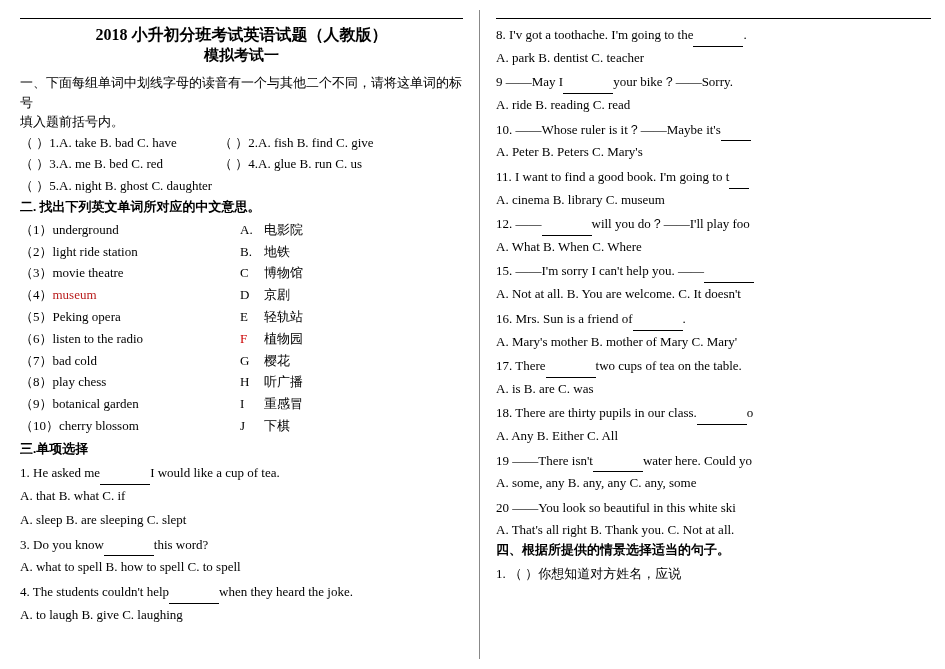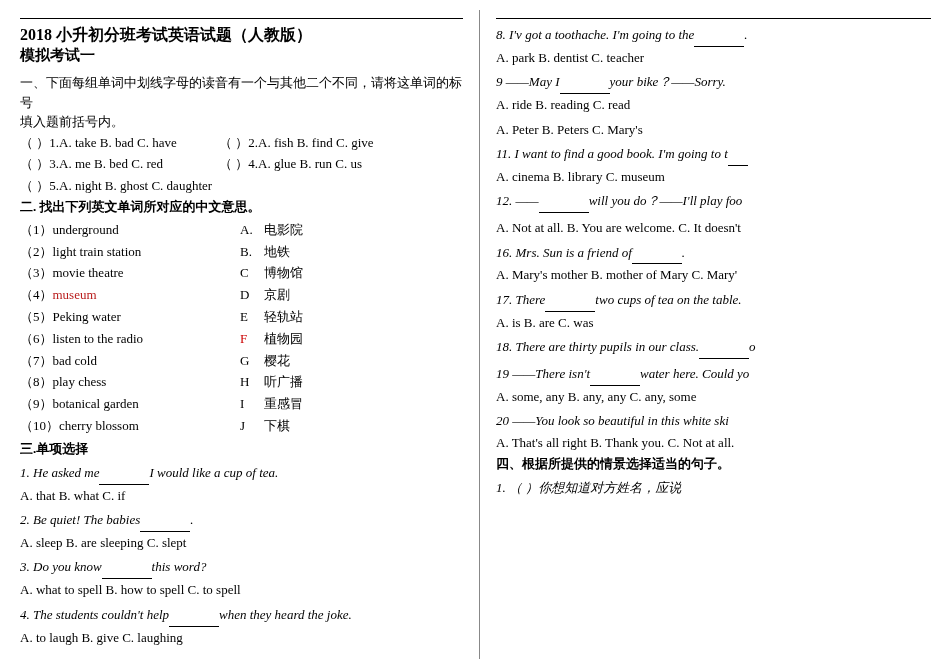--- a/index.html
+++ b/index.html
@@ -21,21 +21,21 @@
     .left-col {
       width: 480px;
       padding: 8px 16px 8px 20px;
       border-right: 1px solid #888;
     }
     .right-col {
       width: 465px;
       padding: 8px 14px 8px 16px;
     }
     .title-block {
-      text-align: left;
+      text-align: center;
       margin-bottom: 8px;
     }
     .title-main {
       font-size: 16px;
       font-weight: bold;
     }
     .title-sub {
       font-size: 15px;
       font-weight: bold;
     }
@@ -64,21 +64,20 @@
       font-size: 13px;
       line-height: 1.5;
       margin: 1px 0;
     }
     .q-block {
       margin: 5px 0 2px 0;
     }
     .q-text {
       font-size: 13px;
       line-height: 1.6;
-      font-style: italic;
     }
     .blank {
       display: inline-block;
       border-bottom: 1px solid #000;
       min-width: 50px;
     }
     hr.top-line {
       border: none;
       border-top: 1.5px solid #000;
       margin-bottom: 6px;
@@ -133,33 +132,33 @@
 
     <div class="section-title">二. 找出下列英文单词所对应的中文意思。</div>
     <div class="matching-container">
       <div class="matching-left">
         <div class="item-row">
             <span style="min-width:32px">（1）</span>
             <span>underground</span>
           </div>
         <div class="item-row">
             <span style="min-width:32px">（2）</span>
-            <span>light train station</span>
+            <span>light ride station</span>
           </div>
         <div class="item-row">
             <span style="min-width:32px">（3）</span>
             <span>movie theatre</span>
           </div>
         <div class="item-row">
             <span style="min-width:32px">（4）</span>
             <span style="color:#b91c1c">museum</span>
           </div>
         <div class="item-row">
             <span style="min-width:32px">（5）</span>
-            <span>Peking water</span>
+            <span>Peking opera</span>
           </div>
         <div class="item-row">
             <span style="min-width:32px">（6）</span>
             <span>listen to the radio</span>
           </div>
         <div class="item-row">
             <span style="min-width:32px">（7）</span>
             <span>bad cold</span>
           </div>
         <div class="item-row">
@@ -219,21 +218,20 @@
       </div>
     </div>
 
     <div class="section-title">三.单项选择</div>
     <div>
       <div class="q-block">
         <div class="q-text">1. He asked me<span class="blank">&nbsp;&nbsp;&nbsp;&nbsp;&nbsp;&nbsp;</span>I would like a cup of tea.</div>
         <div class="options-row">A. that  B. what  C. if</div>
       </div>
       <div class="q-block">
-        <div class="q-text">2. Be quiet!  The babies<span class="blank">&nbsp;&nbsp;&nbsp;&nbsp;&nbsp;&nbsp;&nbsp;&nbsp;</span>.</div>
         <div class="options-row">A. sleep  B. are sleeping  C. slept</div>
       </div>
       <div class="q-block">
         <div class="q-text">3. Do you know<span class="blank">&nbsp;&nbsp;&nbsp;&nbsp;&nbsp;&nbsp;</span>this word?</div>
         <div class="options-row">A. what to spell  B. how to spell  C. to spell</div>
       </div>
       <div class="q-block">
         <div class="q-text">4. The students couldn't help<span class="blank">&nbsp;&nbsp;&nbsp;&nbsp;&nbsp;&nbsp;&nbsp;</span>when they heard the joke.</div>
         <div class="options-row">A. to laugh  B. give  C. laughing</div>
       </div>
@@ -248,50 +246,54 @@
         <div class="q-text">8. I'v got a toothache. I'm going to the<span class="blank">&nbsp;&nbsp;&nbsp;&nbsp;&nbsp;</span>.</div>
         <div class="options-row">A. park  B. dentist  C. teacher</div>
       </div>
 
       <div class="q-block">
         <div class="q-text">9 ——May I<span class="blank">&nbsp;&nbsp;&nbsp;&nbsp;&nbsp;&nbsp;</span>your bike？——Sorry.</div>
         <div class="options-row">A. ride  B. reading  C. read</div>
       </div>
 
       <div class="q-block">
+        <div class="q-text">10. ——Whose ruler is it？——Maybe it's<span style="display:inline-block;border-bottom:1px solid #000;min-width:30px">&nbsp;</span></div>
         <div class="options-row">A. Peter  B. Peters  C. Mary's</div>
       </div>
 
       <div class="q-block">
         <div class="q-text">11. I want to find a good book. I'm going to t<span style="display:inline-block;border-bottom:1px solid #000;min-width:20px">&nbsp;</span></div>
         <div class="options-row">A. cinema  B. library  C. museum</div>
       </div>
 
       <div class="q-block">
         <div class="q-text">12. ——<span class="blank">&nbsp;&nbsp;&nbsp;&nbsp;&nbsp;&nbsp;</span>will you do？——I'll play foo</div>
-      </div>
-
-
-
-      <div class="q-block">
+        <div class="options-row">A. What  B. When  C. Where</div>
+      </div>
+
+
+
+      <div class="q-block">
+        <div class="q-text">15. ——I'm sorry I can't help you. ——<span class="blank">&nbsp;&nbsp;&nbsp;&nbsp;&nbsp;&nbsp;</span></div>
         <div class="options-row">A. Not at all.  B. You are welcome.  C. It doesn't</div>
       </div>
 
       <div class="q-block">
         <div class="q-text">16. Mrs. Sun is a friend of<span class="blank">&nbsp;&nbsp;&nbsp;&nbsp;&nbsp;&nbsp;</span>.</div>
         <div class="options-row">A. Mary's mother  B. mother of Mary  C. Mary'</div>
       </div>
 
       <div class="q-block">
         <div class="q-text">17. There<span class="blank">&nbsp;&nbsp;&nbsp;&nbsp;&nbsp;&nbsp;</span>two cups of tea on the table.</div>
         <div class="options-row">A. is  B. are  C. was</div>
       </div>
 
       <div class="q-block">
         <div class="q-text">18. There are thirty pupils in our class.<span class="blank">&nbsp;&nbsp;&nbsp;&nbsp;&nbsp;</span>o</div>
+        <div class="options-row">A. Any  B. Either  C. All</div>
       </div>
 
       <div class="q-block">
         <div class="q-text">19 ——There isn't<span class="blank">&nbsp;&nbsp;&nbsp;&nbsp;&nbsp;</span>water here. Could yo</div>
         <div class="options-row">A. some, any  B. any, any  C. any, some</div>
       </div>
 
       <div class="q-block">
         <div class="q-text">20 ——You look so beautiful in this white ski</div>
         <div class="options-row">A. That's all right  B. Thank you.  C. Not at all.</div>

